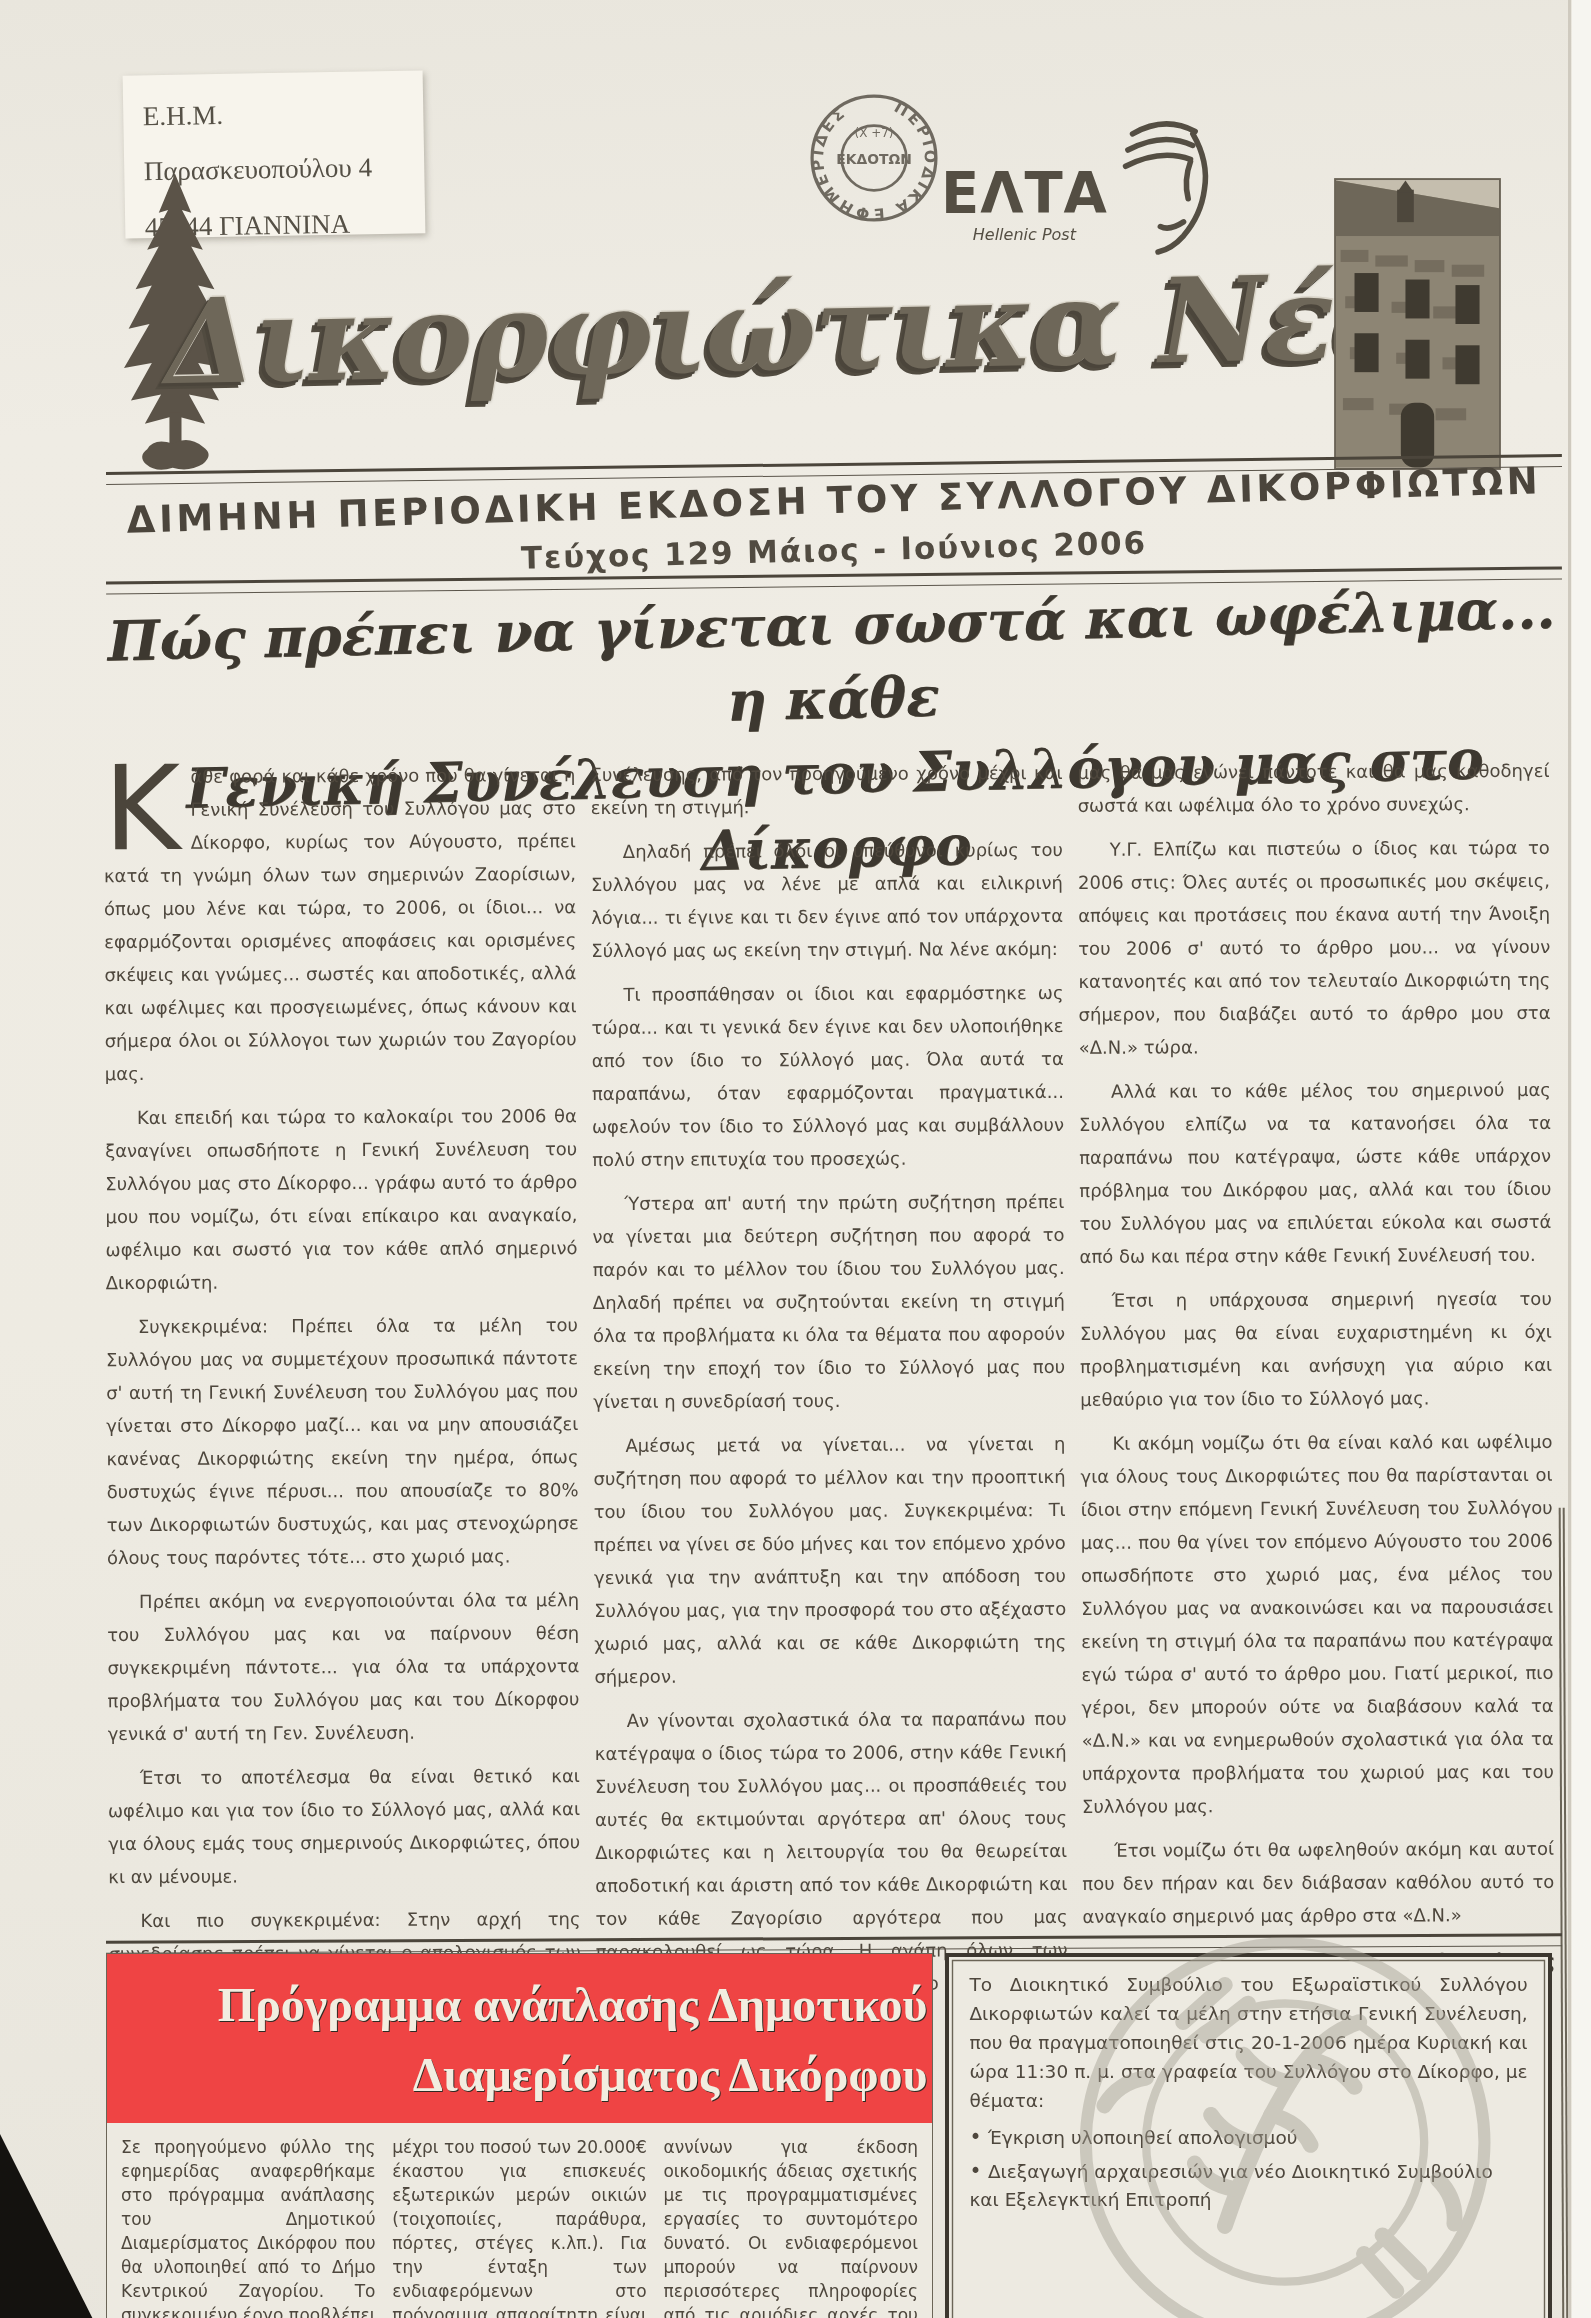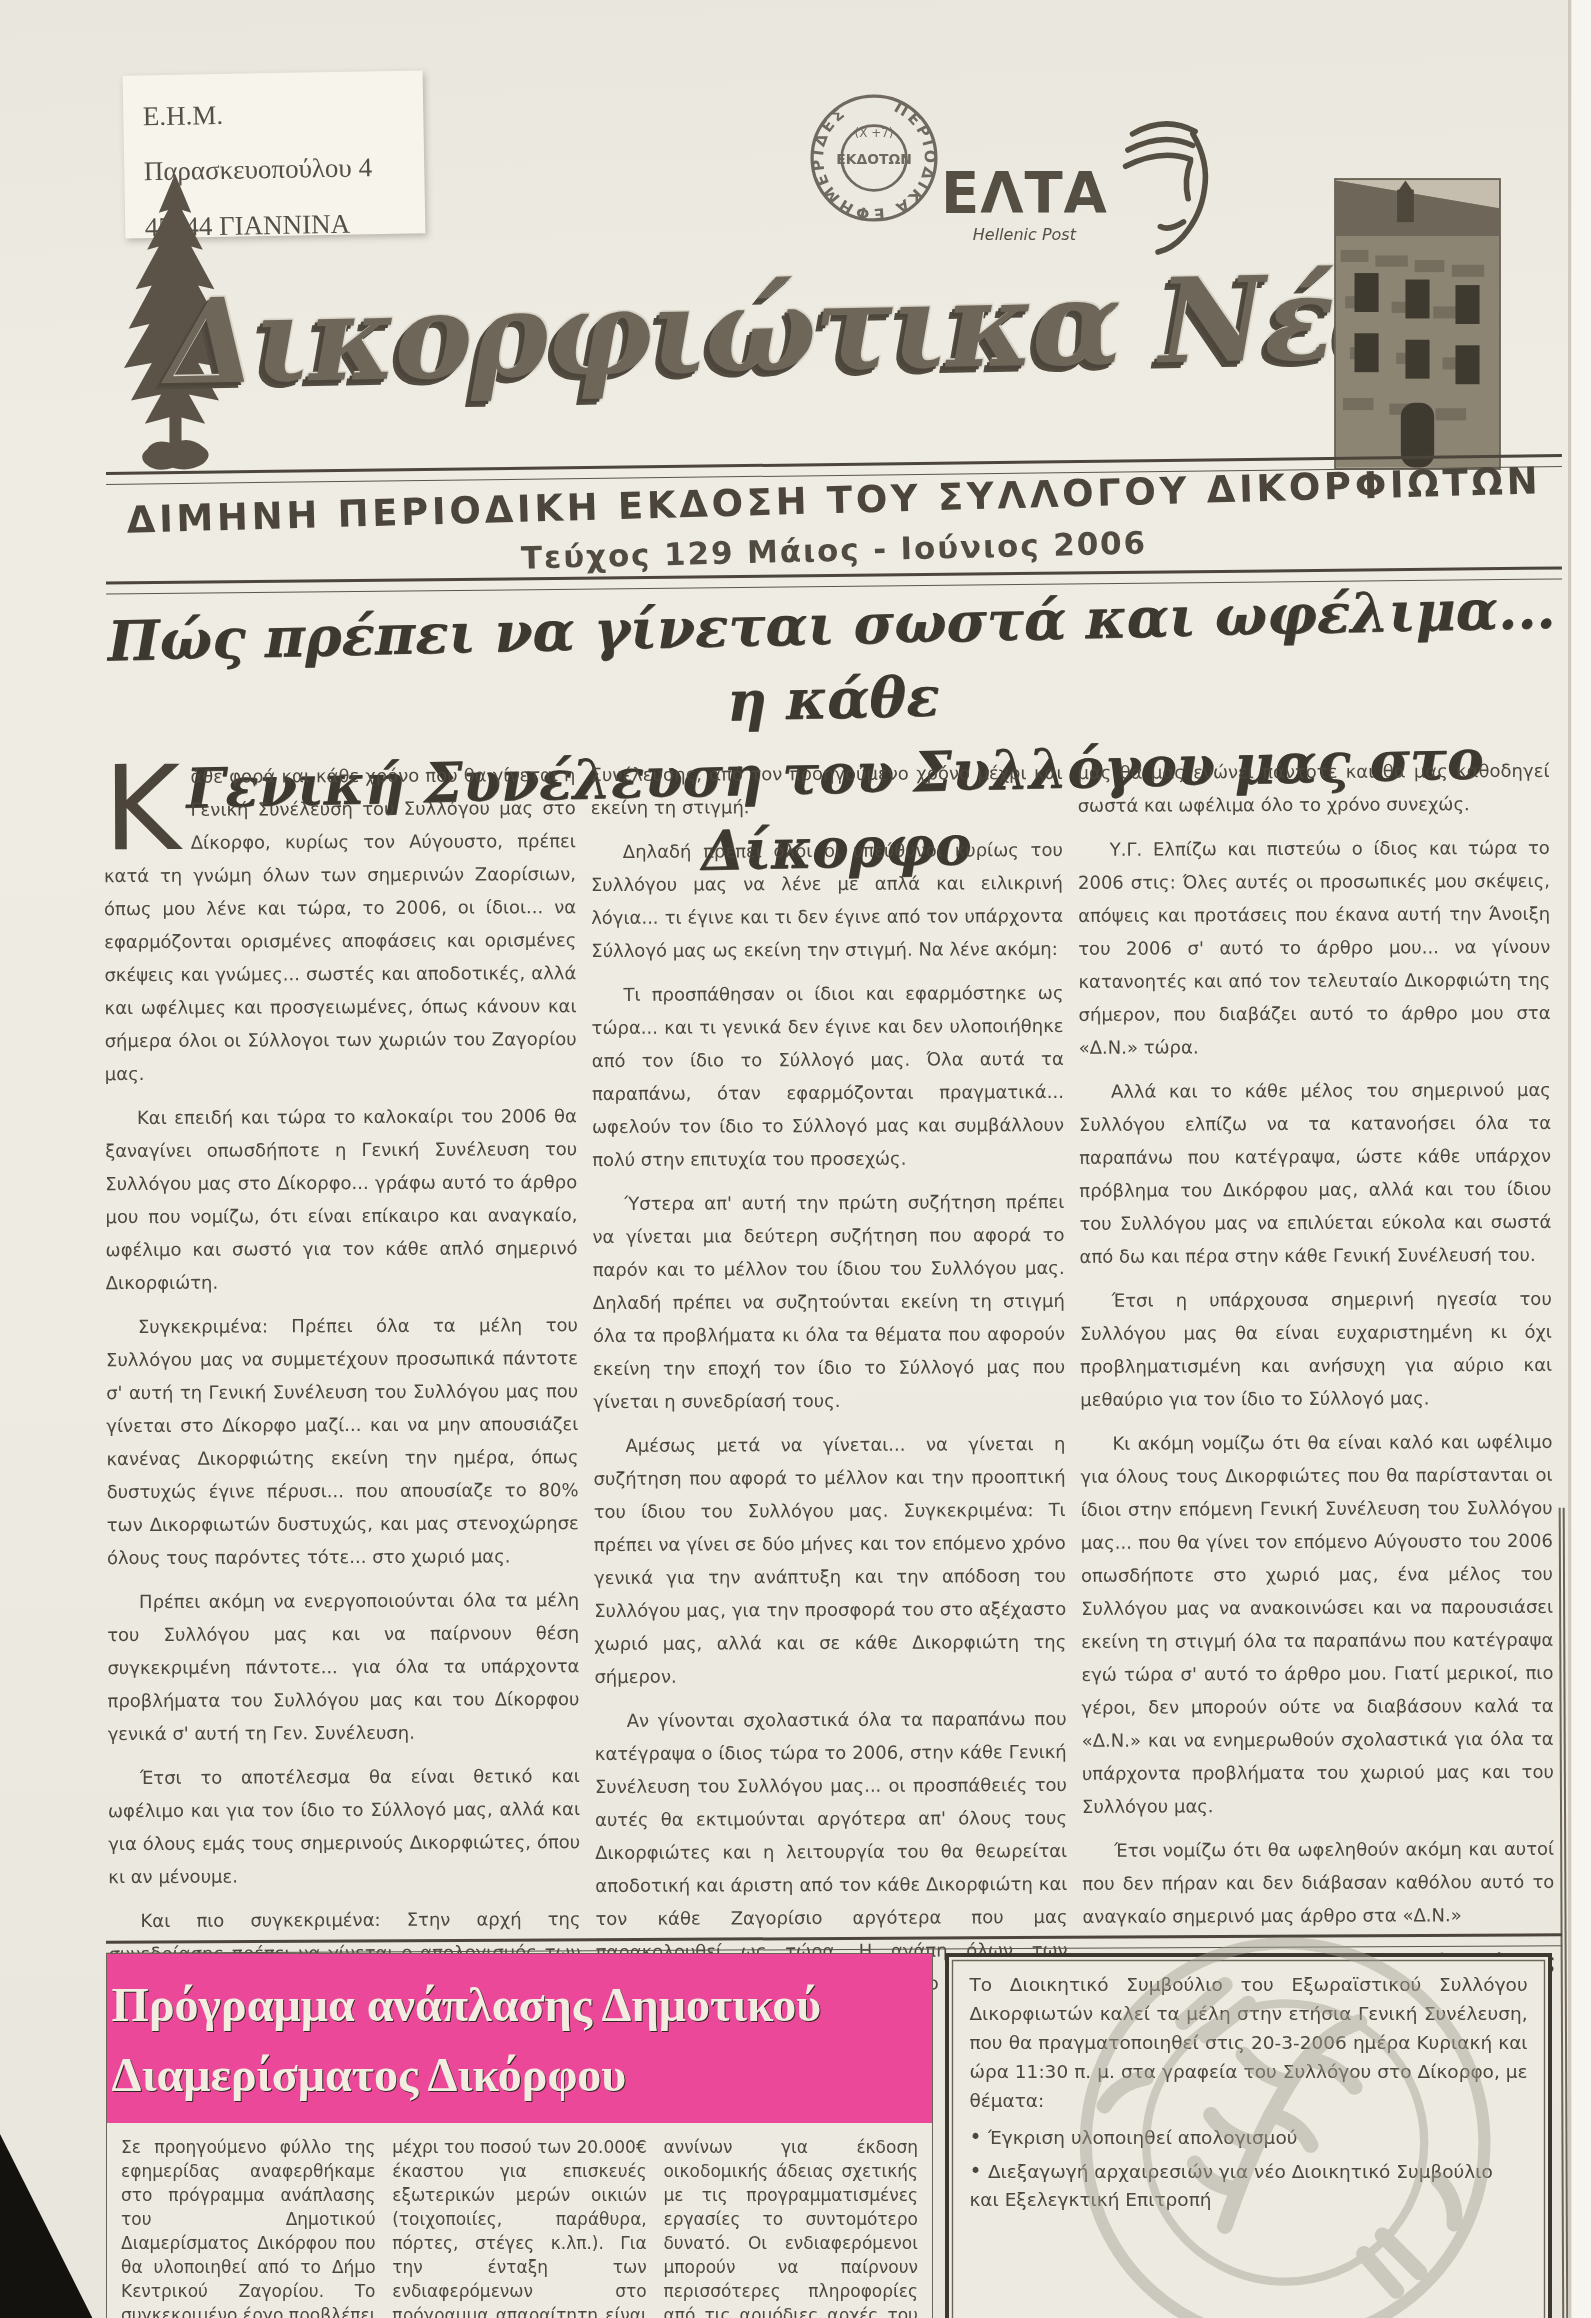--- a/index.html
+++ b/index.html
@@ -76,21 +76,21 @@
   .sig-date{ text-align:right; font-weight:bold; color:#3f3a32; font-size:21.3px; margin-top:12px; padding-right:4.6px;}
   
   .bottom{
     position:absolute; left:106px; top:1953px; width:1446px;
     display:flex; gap:12px; align-items:stretch;
   }
   .program-box{
     width:827px; border:1.9px solid #6b6557; background:#edeae1; box-sizing:border-box;
   }
   .program-title{
-    background:#ec4899; color:#f2ede0; text-align:left;
+    background:#ef4444; color:#f2ede0; text-align:right;
     font-family:"Liberation Serif", serif; font-weight:bold;
     font-size:48px; line-height:1.45; padding:16px 4.6px 14px 4.6px;
     text-shadow:0.9px 0.9px 0 #2e2a23;
   }
   .program-cols{
     column-count:3; column-gap:16.7px; padding:12px 14px 9.3px 14px;
     font-size:17px; line-height:24px; text-align:justify; color:#4e473d;
   }
   .program-cols div{margin:0;}
   .announce-box{
@@ -242,21 +242,21 @@
         <div>Διαμερίσματος Δικόρφου</div>
       </div>
       <div class="program-cols">
         <div>Σε προηγούμενο φύλλο της εφημερίδας αναφερθήκαμε στο πρόγραμμα ανάπλασης του Δημοτικού Διαμερίσματος Δικόρφου που θα υλοποιηθεί από το Δήμο Κεντρικού Ζαγορίου. Το συγκεκριμένο έργο προβλέπει τη χρηματοδότηση και ιδιωτών</div>
         <div>μέχρι του ποσού των 20.000€ έκαστου για επισκευές εξωτερικών μερών οικιών (τοιχοποιίες, παράθυρα, πόρτες, στέγες κ.λπ.). Για την ένταξη των ενδιαφερόμενων στο πρόγραμμα απαραίτητη είναι η κατάθεση μελέτης στην Πολεοδομία Ιω-</div>
         <div>αννίνων για έκδοση οικοδομικής άδειας σχετικής με τις προγραμματισμένες εργασίες το συντομότερο δυνατό. Οι ενδιαφερόμενοι μπορούν να παίρνουν περισσότερες πληροφορίες από τις αρμόδιες αρχές του Δήμου Κεντρικού Ζαγορίου.</div>
       </div>
     </div>
 
     <div class="announce-box">
-      <div class="announce-intro">Το Διοικητικό Συμβούλιο του Εξωραϊστικού Συλλόγου Δικορφιωτών καλεί τα μέλη στην ετήσια Γενική Συνέλευση, που θα πραγματοποιηθεί στις 20-3-2006 ημέρα Κυριακή και ώρα 11:30 π. μ. στα γραφεία του Συλλόγου στο Δίκορφο, με θέματα:</div>
+      <div class="announce-intro">Το Διοικητικό Συμβούλιο του Εξωραϊστικού Συλλόγου Δικορφιωτών καλεί τα μέλη στην ετήσια Γενική Συνέλευση, που θα πραγματοποιηθεί στις 20-1-2006 ημέρα Κυριακή και ώρα 11:30 π. μ. στα γραφεία του Συλλόγου στο Δίκορφο, με θέματα:</div>
       <ul class="announce-list">
         <li>Έγκριση υλοποιηθεί απολογισμού</li>
         <li>Διεξαγωγή αρχαιρεσιών για νέο Διοικητικό Συμβούλιο και Εξελεγκτική Επιτροπή</li>
       </ul>
 
     </div>
   </div>
 
   <svg class="watermark" viewBox="0 0 1360 1070">
     <g fill="none" stroke="#a39f93" stroke-width="34" stroke-linecap="round">

